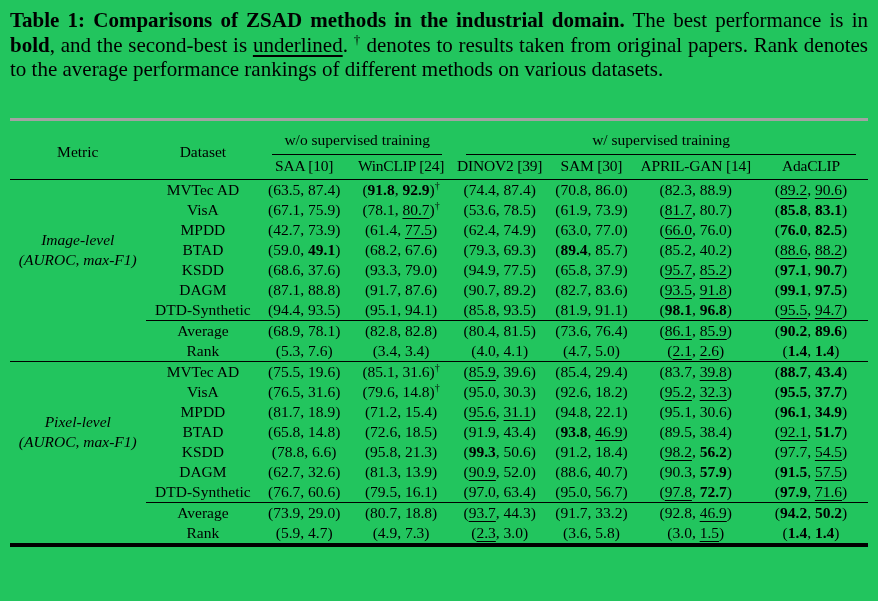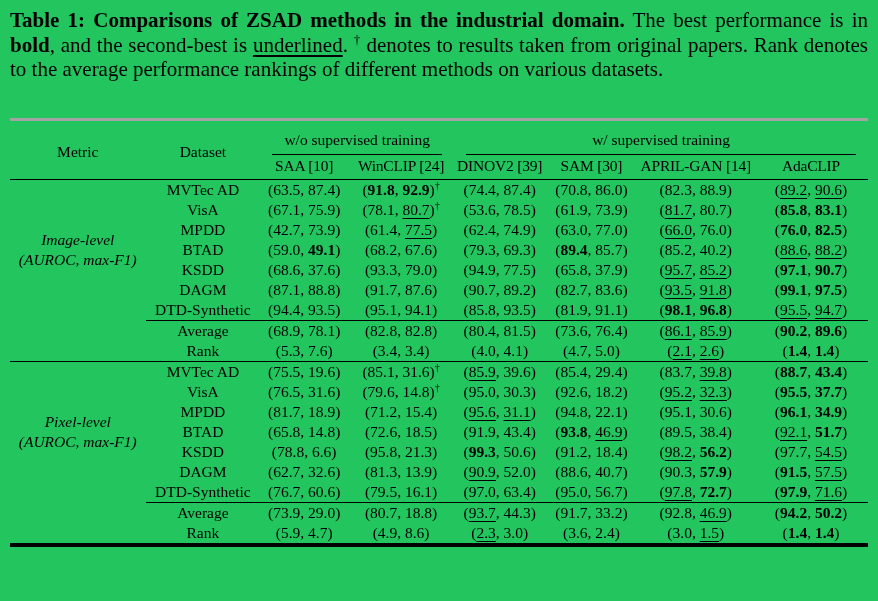--- a/index.html
+++ b/index.html
@@ -237,22 +237,22 @@
           <td class="rtop">(<span>73.9</span>, <span>29.0</span>)</td>
           <td class="rtop">(<span>80.7</span>, <span>18.8</span>)</td>
           <td class="rtop">(<span class="ul">93.7</span>, <span>44.3</span>)</td>
           <td class="rtop">(<span>91.7</span>, <span>33.2</span>)</td>
           <td class="rtop">(<span>92.8</span>, <span class="ul">46.9</span>)</td>
           <td class="rtop">(<span class="bf">94.2</span>, <span class="bf">50.2</span>)</td>
         </tr>
         <tr>
           <td class="lastrow">Rank</td>
           <td class="lastrow">(<span>5.9</span>, <span>4.7</span>)</td>
-          <td class="lastrow">(<span>4.9</span>, <span>8.6</span>)</td>
+          <td class="lastrow">(<span>4.9</span>, <span>7.3</span>)</td>
           <td class="lastrow">(<span class="ul">2.3</span>, <span>3.0</span>)</td>
-          <td class="lastrow">(<span>3.6</span>, <span>2.4</span>)</td>
+          <td class="lastrow">(<span>3.6</span>, <span>5.8</span>)</td>
           <td class="lastrow">(<span>3.0</span>, <span class="ul">1.5</span>)</td>
           <td class="lastrow">(<span class="bf">1.4</span>, <span class="bf">1.4</span>)</td>
         </tr>
       </tbody>
   </table>
 
 </div>
 
 </body></html>

